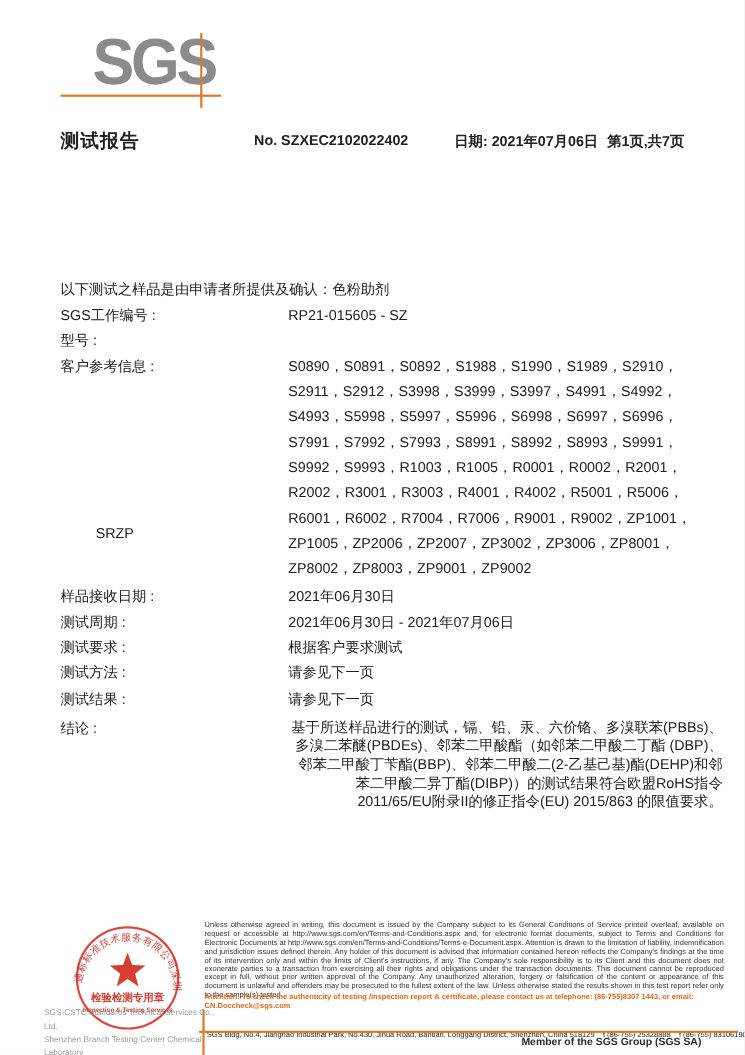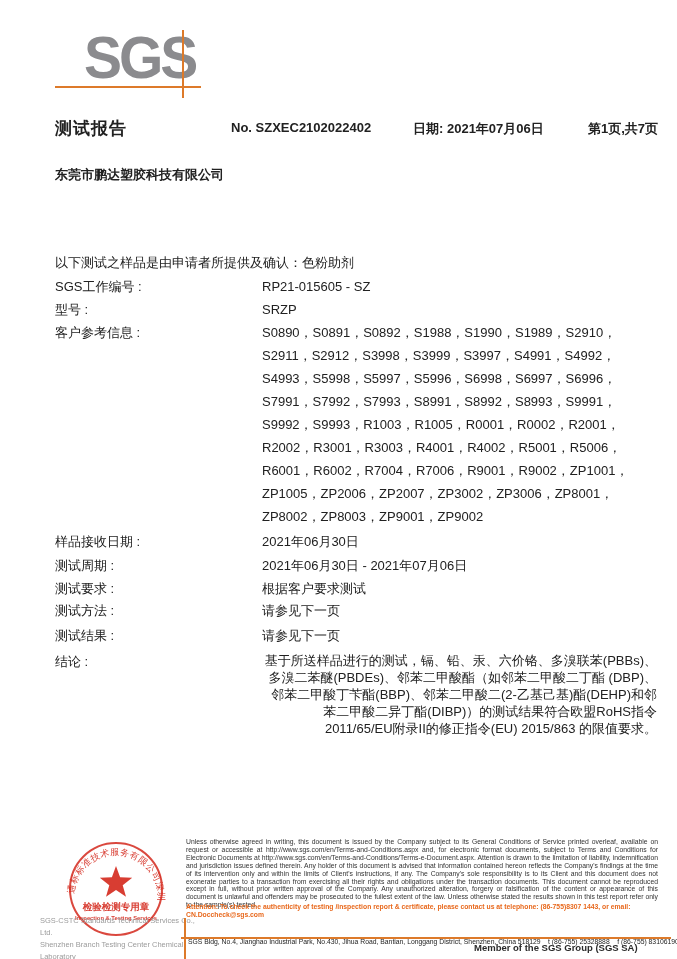--- a/index.html
+++ b/index.html
@@ -16,33 +16,33 @@
     font-size:57px; font-weight:700; letter-spacing:-3px;
     color:#8b8b8e; line-height:58px; transform:scaleY(1.04);
   }
   .logo-hline { position:absolute; left:55px; top:86px; width:146px; height:2px; background:#dd7a2a; }
   .logo-vline { position:absolute; left:182px; top:30px; width:2px; height:68px; background:#dd7a2a; }
 
   .title-row { position:absolute; left:0; top:117px; width:677px; height:24px; }
   .doc-title { position:absolute; left:55px; top:0; font-size:17px; font-weight:700; letter-spacing:1px; }
   .doc-no    { position:absolute; left:231px; top:3px; font-size:13px; font-weight:600; }
   .doc-date  { position:absolute; left:413px; top:3px; font-size:13px; font-weight:600; }
-  .doc-page  { position:absolute; left:552px; top:3px; font-size:13px; font-weight:600;margin-left:36px; }
+  .doc-page  { position:absolute; left:552px; top:3px; font-size:13px; font-weight:600; }
 
   .client-block { position:absolute; left:55px; top:161px; font-size:13px; font-weight:700; }
   .client-block .line { height:27px; line-height:27px; }
 
   
   .body-block { position:absolute; left:55px; top:251px; width:602px; font-size:13px; }
   .intro { height:24px; line-height:24px; }
   .frow { display:flex; }
   .frow .lbl { width:175px; flex:0 0 175px; }
   .frow .val { flex:1;margin-left:32px; }
   .h24 { height:24px; line-height:24px; }
-  .h22 { height:22px; line-height:22px; }
+  .h22 { height:22px; line-height:22px;flex-direction:column; }
   .h21 { height:21px; line-height:21px;justify-content:flex-end; }
   .h26 { height:26px; line-height:26px; }
   .ref-line { height:23px; line-height:23px; }
   .ref-gap { height:2px; }
   .conclusion { padding-top:3px; }
   .conclusion .lbl { line-height:19.5px; }
   .conclusion .val { line-height:17px; text-align:right; width:425px; }
 
   
   .stamp-svg { position:absolute; left:58px; top:839px; }
@@ -79,21 +79,20 @@
   <div class="logo-vline"></div>
 
   <div class="title-row">
     <div class="doc-title">测试报告</div>
     <div class="doc-no">No. SZXEC2102022402</div>
     <div class="doc-date">日期: 2021年07月06日</div>
     <div class="doc-page">第1页,共7页</div>
   </div>
 
   <div class="client-block">
-    <div class="line">东莞市鹏达塑胶科技有限公司</div>
   </div>
 
   <div class="body-block">
     <div class="intro">以下测试之样品是由申请者所提供及确认：色粉助剂</div>
 
     <div class="frow h24">
       <div class="lbl">SGS工作编号 :</div>
       <div class="val">RP21-015605 - SZ</div>
     </div>
 

